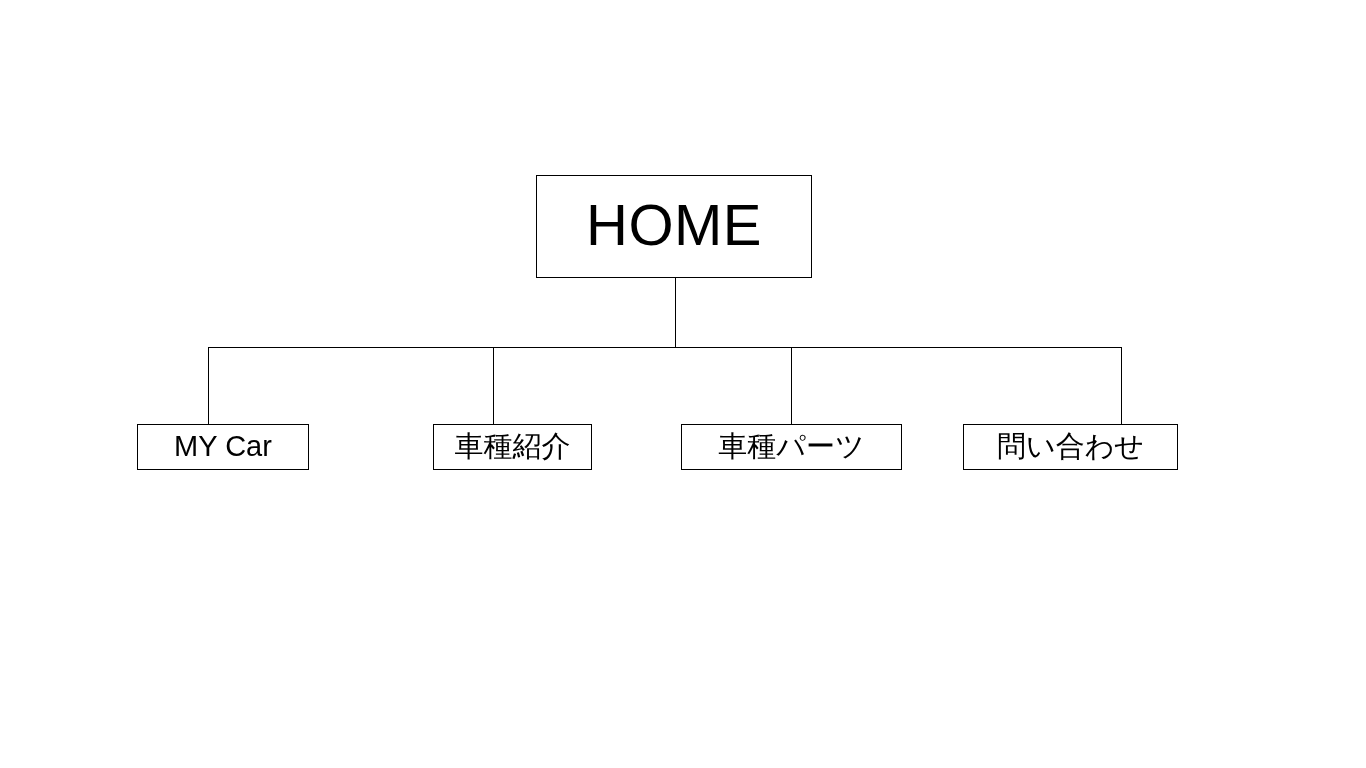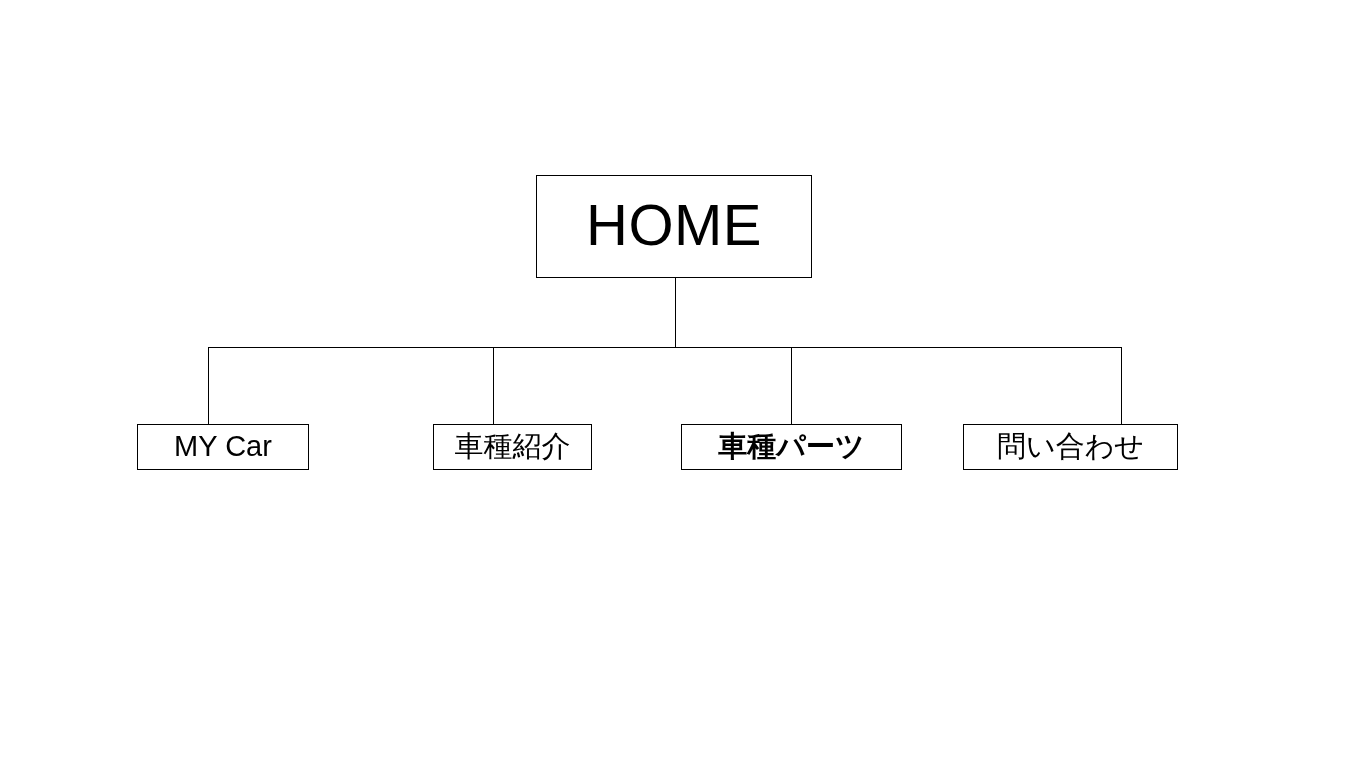--- a/index.html
+++ b/index.html
@@ -47,21 +47,21 @@
     letter-spacing: 0.5px;
     padding-bottom: 4px;
   }
   
   .node-child .node-label {
     font-size: 29px;
     padding-bottom: 2px;
   }
   #node-child-0 { left: 137px; top: 424px; width: 172px; height: 46px; }
   #node-child-1 { left: 414px; top: 424px; width: 159px; height: 46px; margin-left: 19px; }
-  #node-child-2 { left: 681px; top: 424px; width: 221px; height: 46px; font-weight: bold; }
+  #node-child-2 { left: 681px; top: 424px; width: 221px; height: 46px; }
   #node-child-3 { left: 963px; top: 424px; width: 215px; height: 46px; }
 
   
   .line-v {
     position: absolute;
     width: 1px;
     background: #000000;
   }
   .line-h {
     position: absolute;

